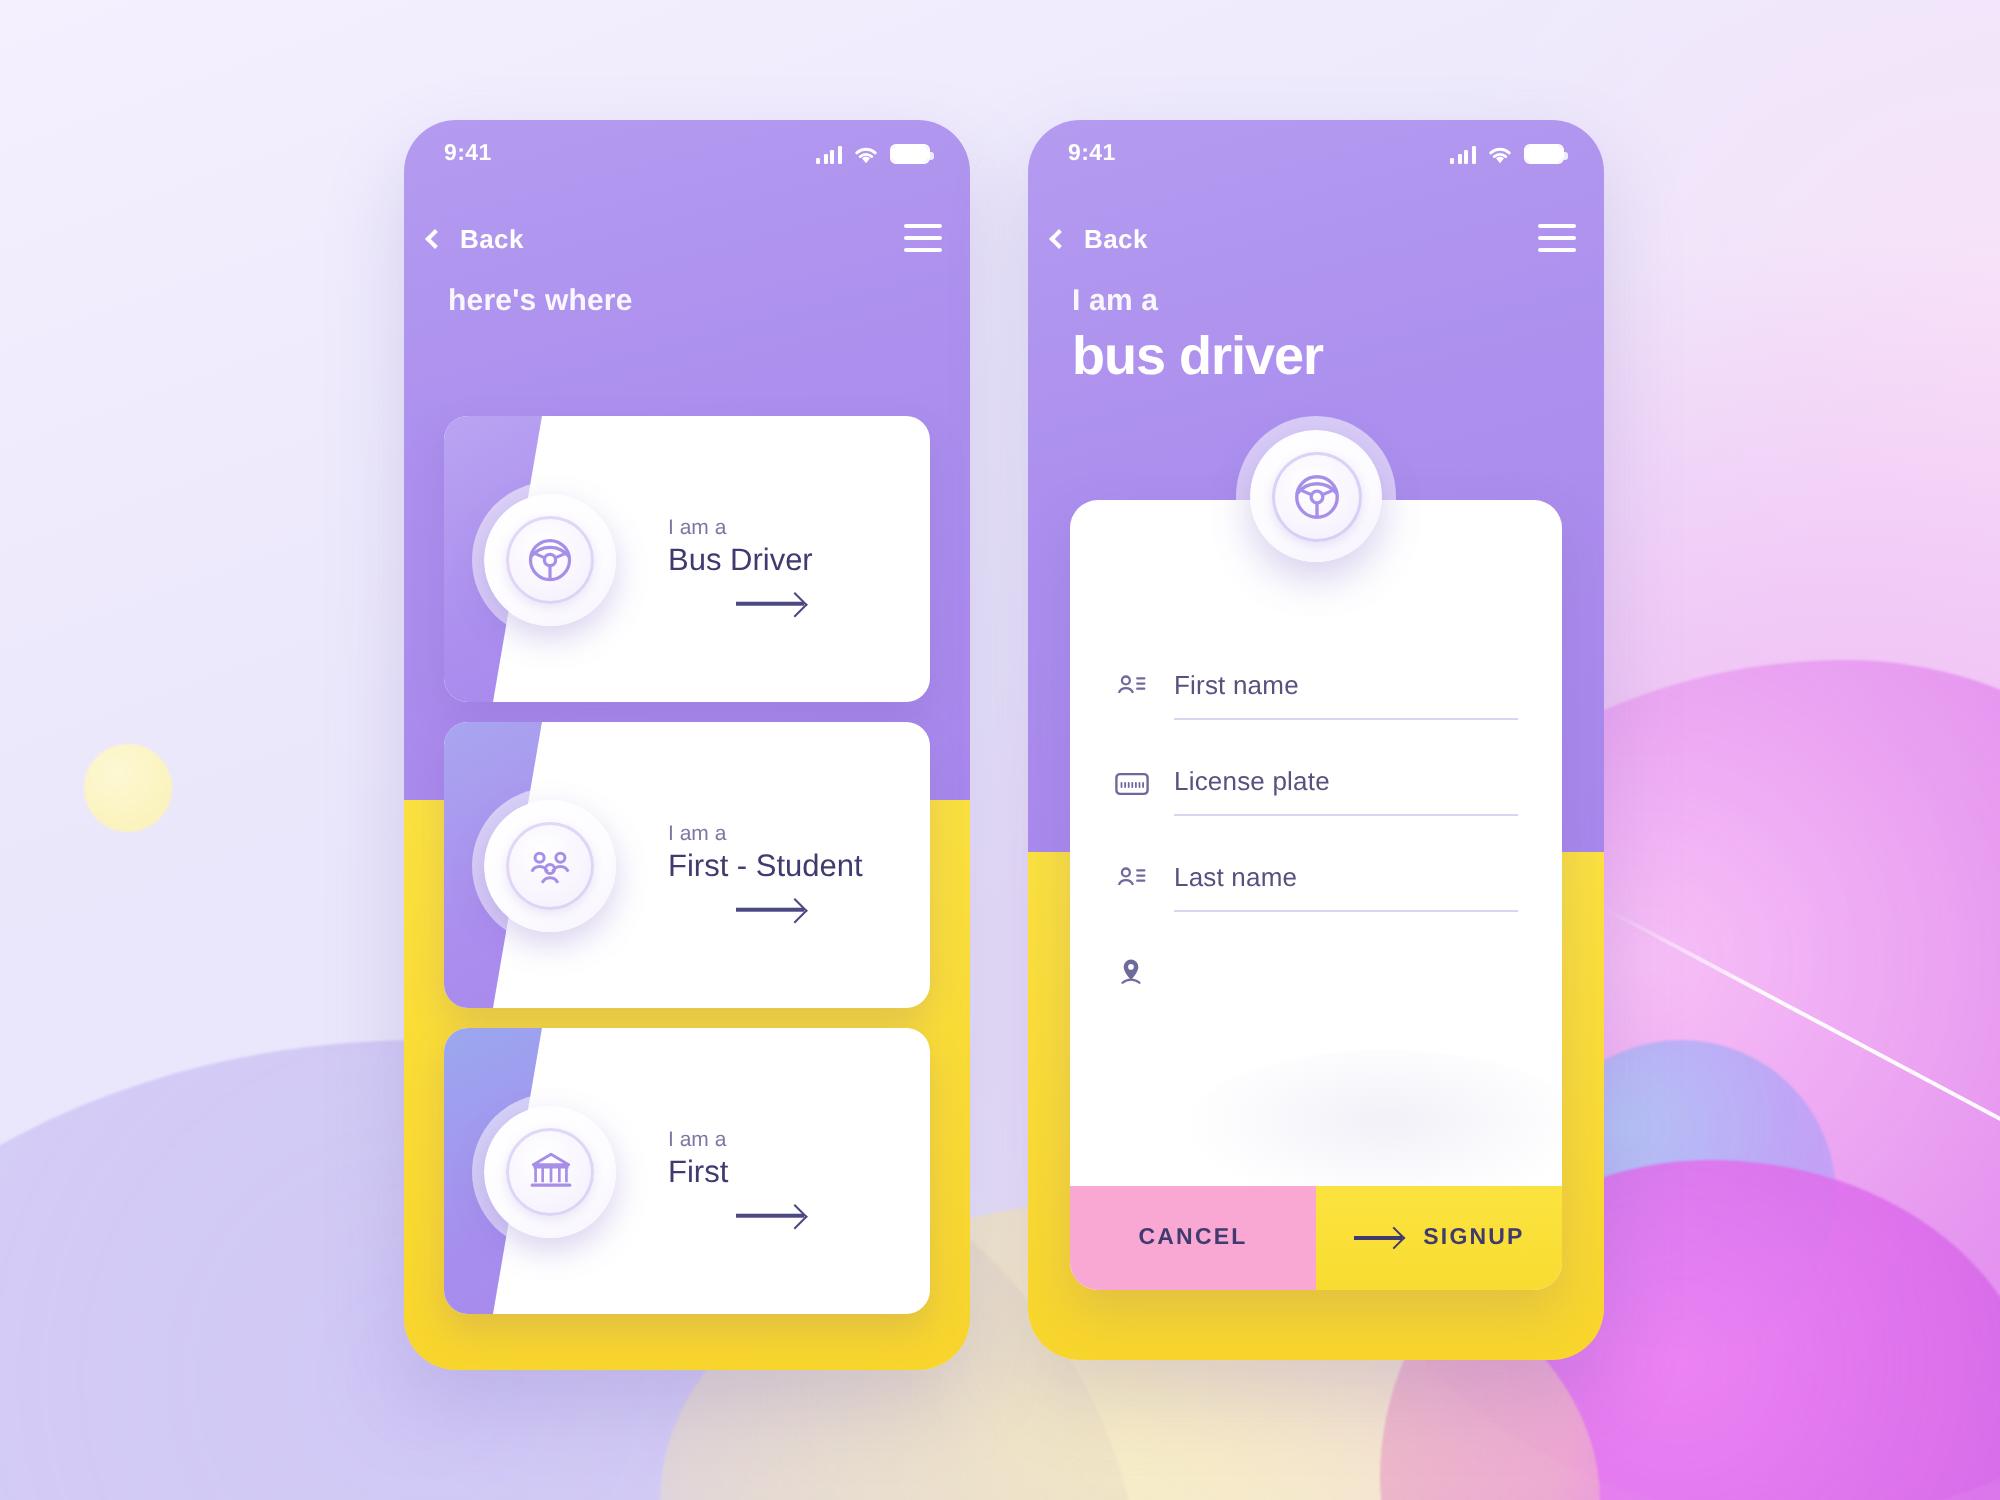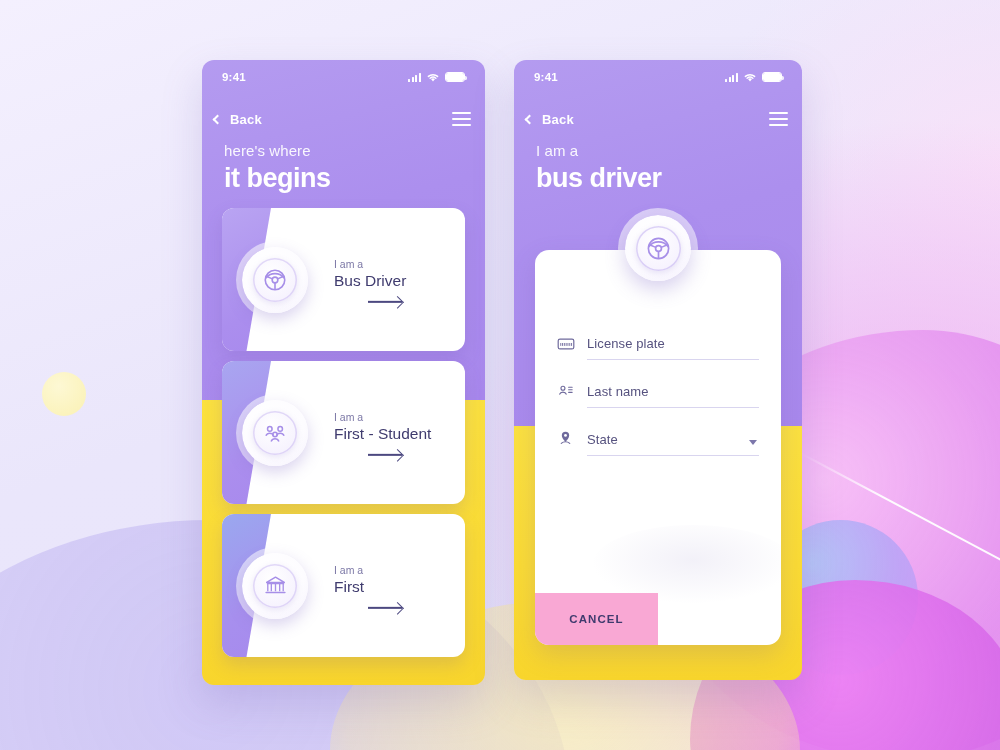--- a/index.html
+++ b/index.html
@@ -73,21 +73,21 @@
   }
   .circle-pale-yellow {
     left: 42px; top: 372px;
     width: 44px; height: 44px;
     background: radial-gradient(circle at 38% 32%, #fdf8d4, #fbf3bd 70%, #faf0b4 100%);
   }
 
   
   .phone {
     position: absolute;
-    border-radius: 12px;
+    border-radius: 26px;
     overflow: hidden;
     box-shadow: 0 18px 40px rgba(120,100,180,0.22);
   }
   #phone-left  { left: 202px; top: 60px;  width: 283px; height: 625px; }
   #phone-right { left: 514px; top: 60px;  width: 288px; height: 620px; }
 
   .phone-bg { position: absolute; inset: 0; }
   .phone-bg .purple {
     position: absolute; left: 0; right: 0; top: 0;
     background: linear-gradient(165deg, #b49bf0 0%, #ac8fee 45%, #a888ec 100%);
@@ -138,21 +138,21 @@
     border-left: 2px solid #fff; border-bottom: 2px solid #fff;
     transform: rotate(45deg);
   }
   .back-label { color: #fff; font-size: 13px; font-weight: bold; letter-spacing: .2px; }
   .hamburger { display: flex; flex-direction: column; gap: 3.5px; cursor: pointer; }
   .hamburger span { display: block; width: 19px; height: 2.4px; background: #fff; border-radius: 2px; }
 
   .headline { position: absolute; left: 22px; top: 82px; }
   .headline .kicker {
     color: rgba(255,255,255,0.92);
-    font-size: 15px; font-weight: normal; letter-spacing: .1px;
+    font-size: 15px; font-weight: bold; letter-spacing: .1px;
     line-height: 1.25;
   }
   .headline .title {
     color: #ffffff;
     font-size: 27px; font-weight: bold; letter-spacing: -0.5px;
     line-height: 1.2; margin-top: 1px;
   }
 
   
   .cards { position: absolute; left: 20px; right: 20px; top: 148px; }
@@ -344,21 +344,20 @@
       </span>
       <span class="hamburger">
           <span></span>
           <span></span>
           <span></span>
         </span>
     </div>
 
     <div class="headline">
       <div class="kicker">here's where</div>
-      <div class="title">it begins</div>
     </div>
 
     <div class="cards">
 
       <div class="role-card r1">
         <div class="card-wedge"></div>
         <div class="card-body">
           <div class="icon-orb">
             <div class="inner">
               <svg class="ico" width="26" height="26" viewBox="0 0 24 24">
@@ -484,61 +483,73 @@
           <path d="M14.4 11 L20 8.6" stroke="#a78fe8" stroke-width="1.4"></path>
         </svg>
       </div>
     </div>
 
     <div class="form-sheet">
       <div class="sheet-ellipse"></div>
 
       <div class="fields">
 
-
-        <div class="field-row">
-          <span class="field-icon">
-            <svg class="ico" width="18" height="14" viewBox="0 0 24 18">
-              <rect x="1.6" y="2.4" width="20.8" height="13.2" rx="2.4" fill="none" stroke="#6f6a9c" stroke-width="1.6"></rect>
-              <path d="M5 8.2 L5 11 M7.4 8.2 L7.4 11 M9.8 8.2 L9.8 11 M12.2 8.2 L12.2 11 M14.6 8.2 L14.6 11 M17 8.2 L17 11 M19.4 8.2 L19.4 11" stroke="#6f6a9c" stroke-width="1.2" stroke-linecap="round"></path>
-            </svg>
-          </span>
-          <span class="field-main">
-            <span class="field-label">License plate</span>
-          </span>
-        </div>
-
         <div class="field-row">
           <span class="field-icon">
             <svg class="ico" width="17" height="17" viewBox="0 0 24 24">
               <circle cx="8.4" cy="8.8" r="2.8" fill="none" stroke="#6f6a9c" stroke-width="1.6"></circle>
               <path d="M3.4 17.6 a5.4 5.4 0 0 1 10 0" fill="none" stroke="#6f6a9c" stroke-width="1.6"></path>
               <path d="M16.4 7.4 L21.4 7.4 M16.4 11 L21.4 11 M16.4 14.6 L21.4 14.6" stroke="#6f6a9c" stroke-width="1.6" stroke-linecap="round"></path>
             </svg>
           </span>
           <span class="field-main">
+            <span class="field-label">First name</span>
+          </span>
+        </div>
+
+        <div class="field-row">
+          <span class="field-icon">
+            <svg class="ico" width="18" height="14" viewBox="0 0 24 18">
+              <rect x="1.6" y="2.4" width="20.8" height="13.2" rx="2.4" fill="none" stroke="#6f6a9c" stroke-width="1.6"></rect>
+              <path d="M5 8.2 L5 11 M7.4 8.2 L7.4 11 M9.8 8.2 L9.8 11 M12.2 8.2 L12.2 11 M14.6 8.2 L14.6 11 M17 8.2 L17 11 M19.4 8.2 L19.4 11" stroke="#6f6a9c" stroke-width="1.2" stroke-linecap="round"></path>
+            </svg>
+          </span>
+          <span class="field-main">
+            <span class="field-label">License plate</span>
+          </span>
+        </div>
+
+        <div class="field-row">
+          <span class="field-icon">
+            <svg class="ico" width="17" height="17" viewBox="0 0 24 24">
+              <circle cx="8.4" cy="8.8" r="2.8" fill="none" stroke="#6f6a9c" stroke-width="1.6"></circle>
+              <path d="M3.4 17.6 a5.4 5.4 0 0 1 10 0" fill="none" stroke="#6f6a9c" stroke-width="1.6"></path>
+              <path d="M16.4 7.4 L21.4 7.4 M16.4 11 L21.4 11 M16.4 14.6 L21.4 14.6" stroke="#6f6a9c" stroke-width="1.6" stroke-linecap="round"></path>
+            </svg>
+          </span>
+          <span class="field-main">
             <span class="field-label">Last name</span>
           </span>
         </div>
 
         <div class="field-row">
           <span class="field-icon">
             <svg class="ico" width="17" height="18" viewBox="0 0 24 24">
               <path d="M12 3.2 a5.2 5.2 0 0 1 5.2 5.2 c0 3.8 -5.2 9 -5.2 9 s-5.2 -5.2 -5.2 -9 A5.2 5.2 0 0 1 12 3.2 Z" fill="#6f6a9c"></path>
               <circle cx="12" cy="8.4" r="2" fill="#ffffff"></circle>
               <path d="M6 19.6 a9 9 0 0 1 12 0" fill="none" stroke="#6f6a9c" stroke-width="1.6" stroke-linecap="round"></path>
             </svg>
           </span>
-          <span class="field-main">
-            <span class="field-label">State</span>
-            <span class="caret-down"></span>
-          </span>
         </div>
 
       </div>
 
       <div class="sheet-actions">
         <div class="btn-cancel">CANCEL</div>
+        <div class="btn-signup">
+          <span class="arrow"></span>
+          <span>SIGNUP</span>
+        </div>
       </div>
     </div>
   </div>
 
 </div>
 
 </body></html>

